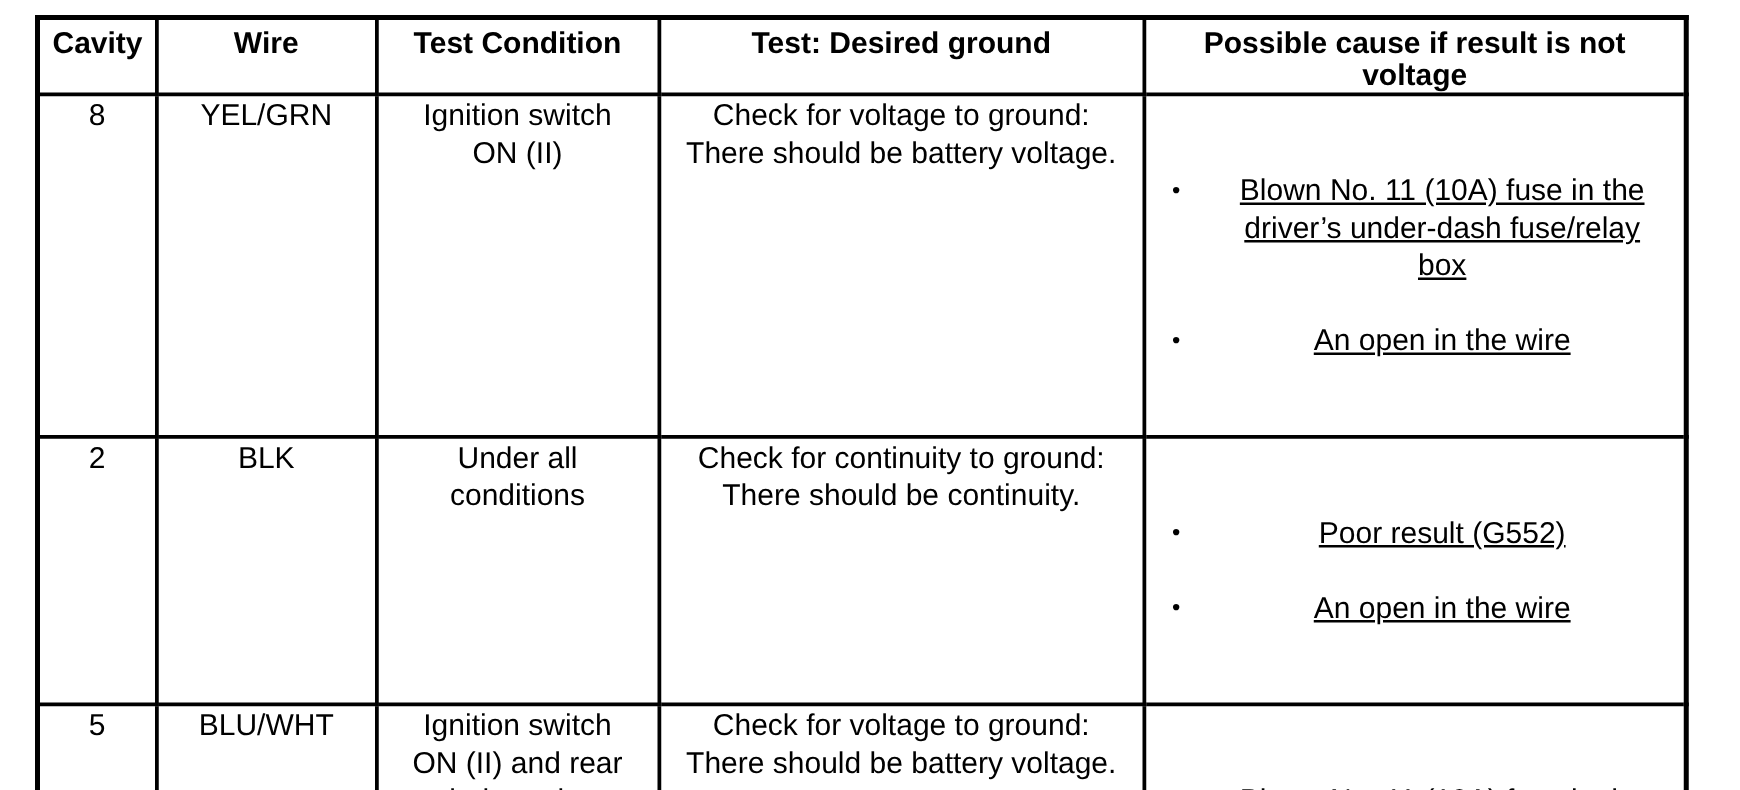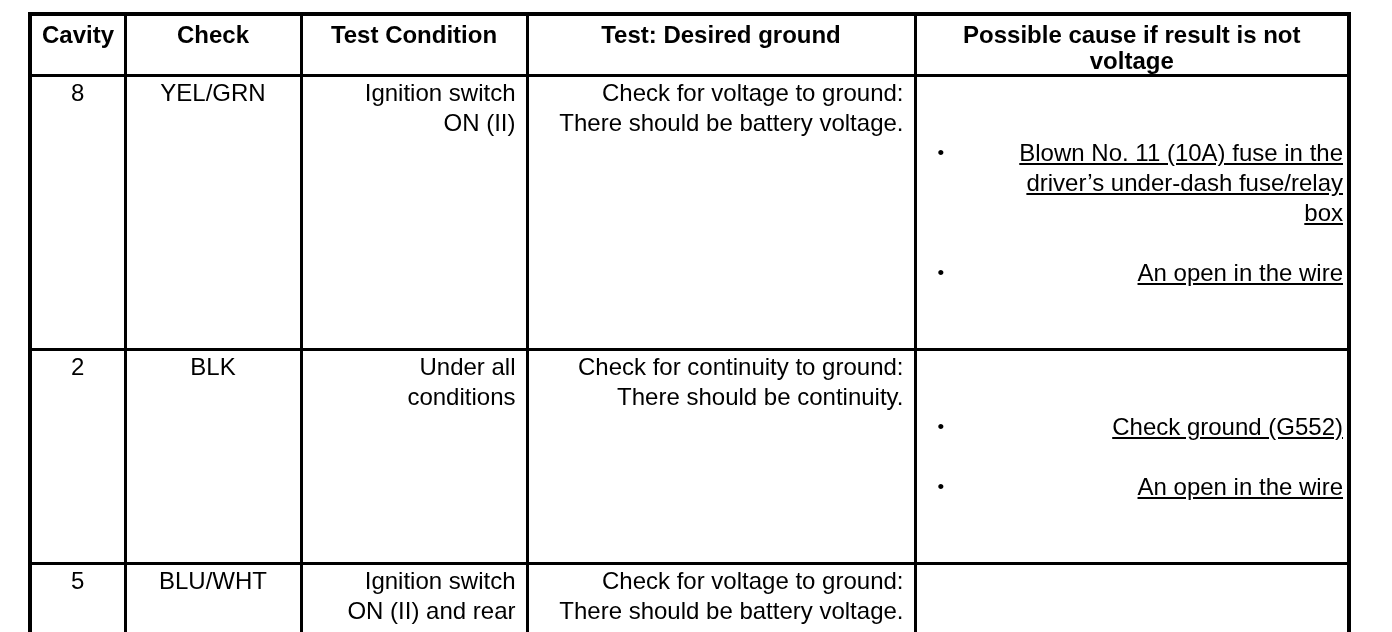--- a/index.html
+++ b/index.html
@@ -33,21 +33,21 @@
     font-size: 24px;
     font-weight: bold;
     line-height: 26px;
     text-align: center;
     padding: 6px 10px 0 10px;
   }
   td {
     font-size: 24px;
     line-height: 30px;
     padding: 1px 10px 0 10px;
-    text-align: right;
+    text-align: center;
   }
   td.center {
     text-align: center;
     padding-left: 2px;
     padding-right: 2px;
   }
   td.causes {
     padding: 1px 4px 0 0;
   }
   ul.cause-list {
@@ -82,21 +82,21 @@
     <colgroup>
       <col style="width:95px">
       <col style="width:176px">
       <col style="width:226px">
       <col style="width:388px">
       <col style="width:434px">
     </colgroup>
     <thead>
       <tr class="h-header">
         <th>Cavity</th>
-        <th>Check</th>
+        <th>Wire</th>
         <th>Test Condition</th>
         <th>Test: Desired ground</th>
         <th>Possible cause if result is not
 voltage</th>
       </tr>
     </thead>
     <tbody>
       <tr class="row-0">
         <td class="center">8</td>
         <td class="center">YEL/GRN</td>
@@ -115,21 +115,21 @@
       </tr>
       <tr class="row-1">
         <td class="center">2</td>
         <td class="center">BLK</td>
         <td>Under all
 conditions</td>
         <td>Check for continuity to ground:
 There should be continuity.</td>
         <td class="causes">
           <ul class="cause-list">
-            <li class="cause">Check ground (G552)</li>
+            <li class="cause">Poor result (G552)</li>
             <li class="cause">An open in the wire</li>
           </ul>
         </td>
       </tr>
       <tr class="row-2">
         <td class="center">5</td>
         <td class="center">BLU/WHT</td>
         <td>Ignition switch
 ON (II) and rear
 window wiper

